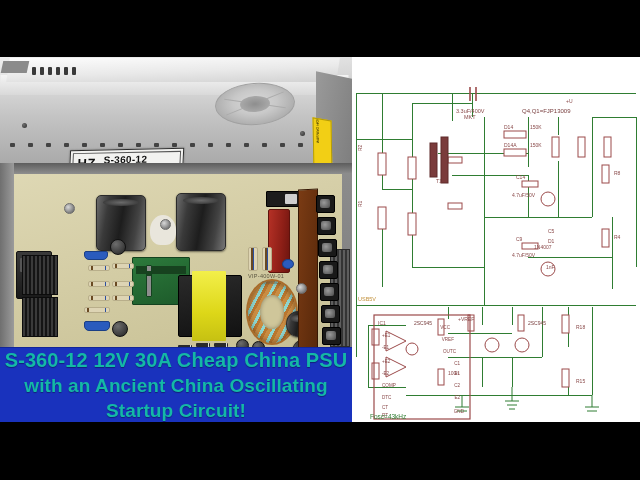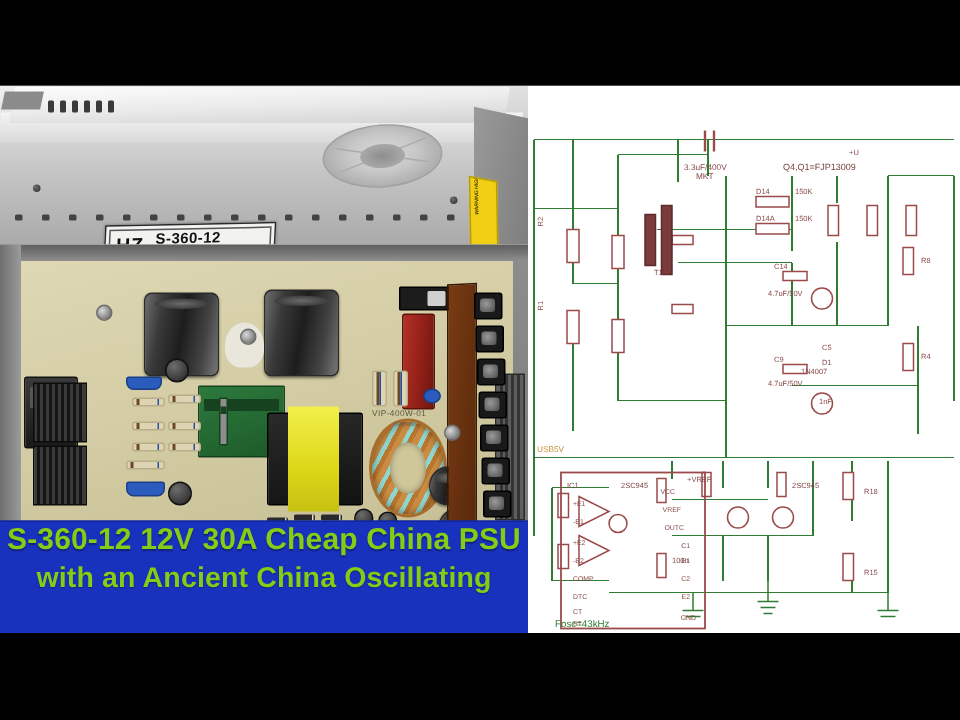--- a/index.html
+++ b/index.html
@@ -105,21 +105,21 @@
   .acinlet{position:absolute;background:linear-gradient(180deg,#3a3a3a,#1a1a1a);border:1px solid #111;border-radius:2px;}
   .acinlet:after{content:"";position:absolute;left:10%;top:12%;width:80%;height:32%;background:#555;border-radius:1px;}
 
   
   #schem{position:absolute;left:352px;top:0;width:288px;height:365px;background:#fff;overflow:hidden;}
   #schem svg{display:block;}
 
   
   #banner{position:absolute;left:0;top:290px;width:352px;height:75px;background:#1932bd;z-index:30;
     border-top:1px solid #12259a;}
-  #banner .bt{position:absolute;left:0;width:352px;text-align:center;color:#84cc16;
+  #banner .bt{position:absolute;left:0;width:352px;text-align:center;color:#14b8a6;
     font-family:"Liberation Sans",sans-serif;font-weight:bold;letter-spacing:.1px;
     text-shadow:0 1px 1px rgba(0,0,0,.35);}
   #banner .l1{top:1px;font-size:20px;}
   #banner .l2{top:27px;font-size:19px;}
   #banner .l3{top:52px;font-size:19px;}
 </style>
 </head>
 <body>
 
 <div id="stage">
@@ -274,20 +274,21 @@
         <div class="screwpost" style="left:160px;top:56px;"></div>
         <div class="screwpost" style="left:296px;top:120px;"></div>
 
         <span class="silk" style="left:248px;top:110px;">VIP-400W-01</span>
         <span class="silk-sm" style="left:262px;top:118px;">2020/6/30</span>
       </div>
 
       <div id="banner">
         <div class="bt l1">S-360-12 12V 30A Cheap China PSU</div>
         <div class="bt l2">with an Ancient China Oscillating</div>
+        <div class="bt l3">Startup Circuit!</div>
       </div>
     </div>
 
     <div id="schem">
       <svg width="288" height="365" viewBox="0 0 288 365">
         <g stroke="#2f7d32" stroke-width="1" fill="none" shape-rendering="crispEdges">
 
           <path d="M4 36 H284"></path>
           <path d="M4 36 V300"></path>
           <path d="M4 82 H60"></path>

